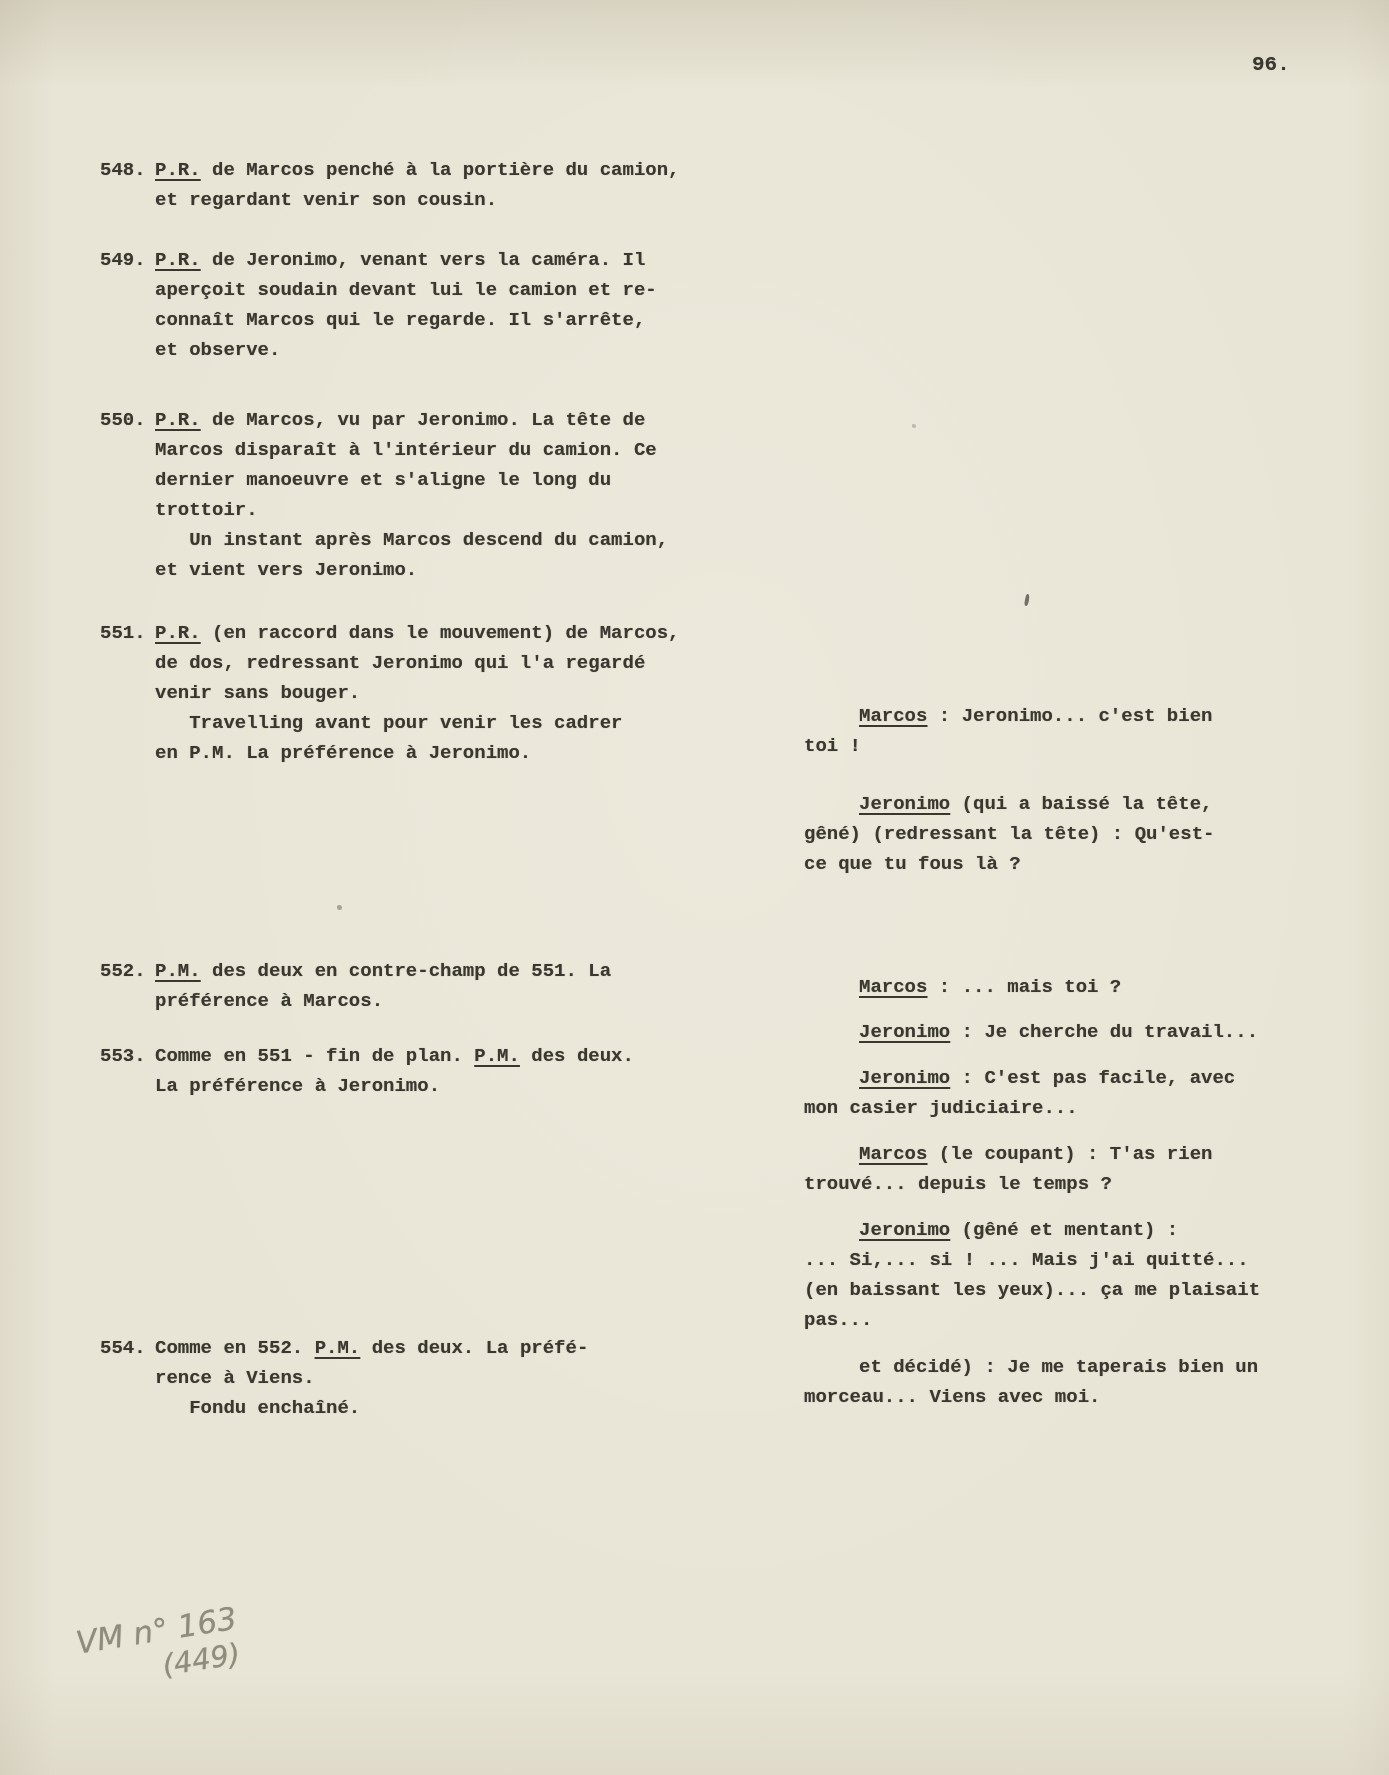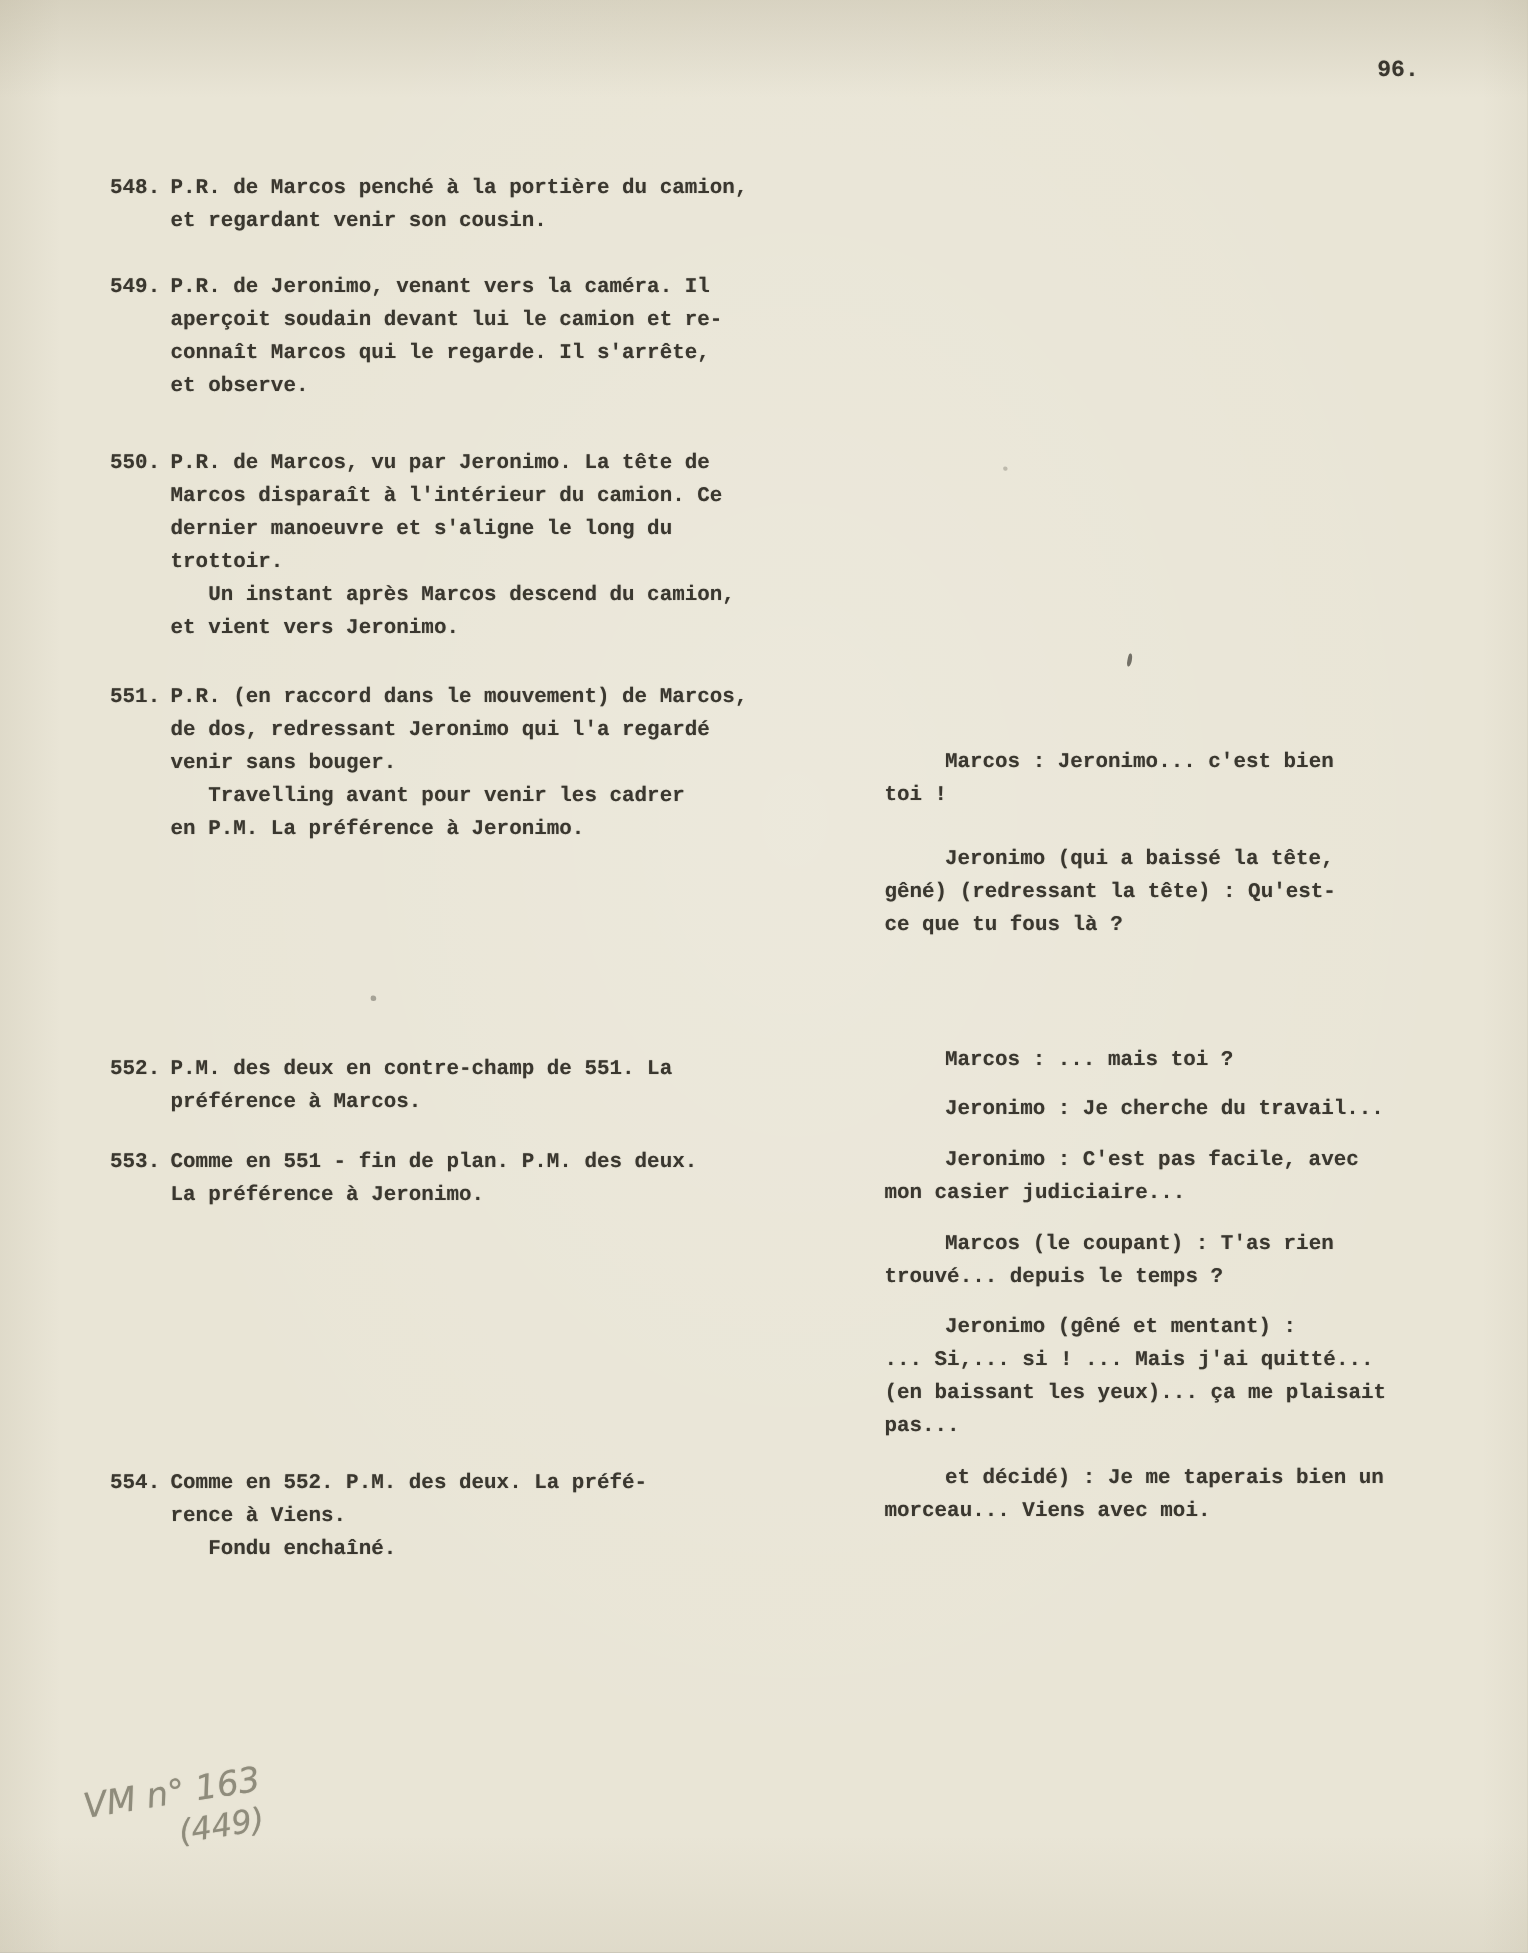--- a/index.html
+++ b/index.html
@@ -19,27 +19,27 @@
     color:#3a372f;
   }
   .type{
     font-size:19px;
     line-height:30px;
     font-weight:600;
     letter-spacing:0px;
     text-shadow:0 0 1px rgba(58,55,47,0.45);
   }
   .tline{white-space:pre;}
-  .u{text-decoration-thickness:2px;text-underline-offset:4px;}
+  .u{text-decoration:underline;text-decoration-thickness:2px;text-underline-offset:4px;}
   .page-number{position:absolute;left:1252px;top:50px;font-size:21px;}
   .shot{position:absolute;left:100px;width:700px;}
   .shot-num{position:absolute;left:0;top:0;}
   .shot-body{margin-left:55px;}
   .dialogue{position:absolute;left:804px;width:540px;}
-  .dialogue .tline:first-child{text-indent:55px;}
+  .dialogue .tline:first-child{text-indent:55px;margin-top:24px;}
   .handwriting{
     position:absolute;left:78px;top:1612px;
     transform:rotate(-9deg);
     color:#8f8c7c;
     font-family:"DejaVu Sans",sans-serif;
     font-style:italic;
     font-size:31px;line-height:36px;
     text-shadow:0 0 1px rgba(143,140,124,0.6);
   }
   .handwriting .hw2{margin-left:82px;font-size:29px;}

